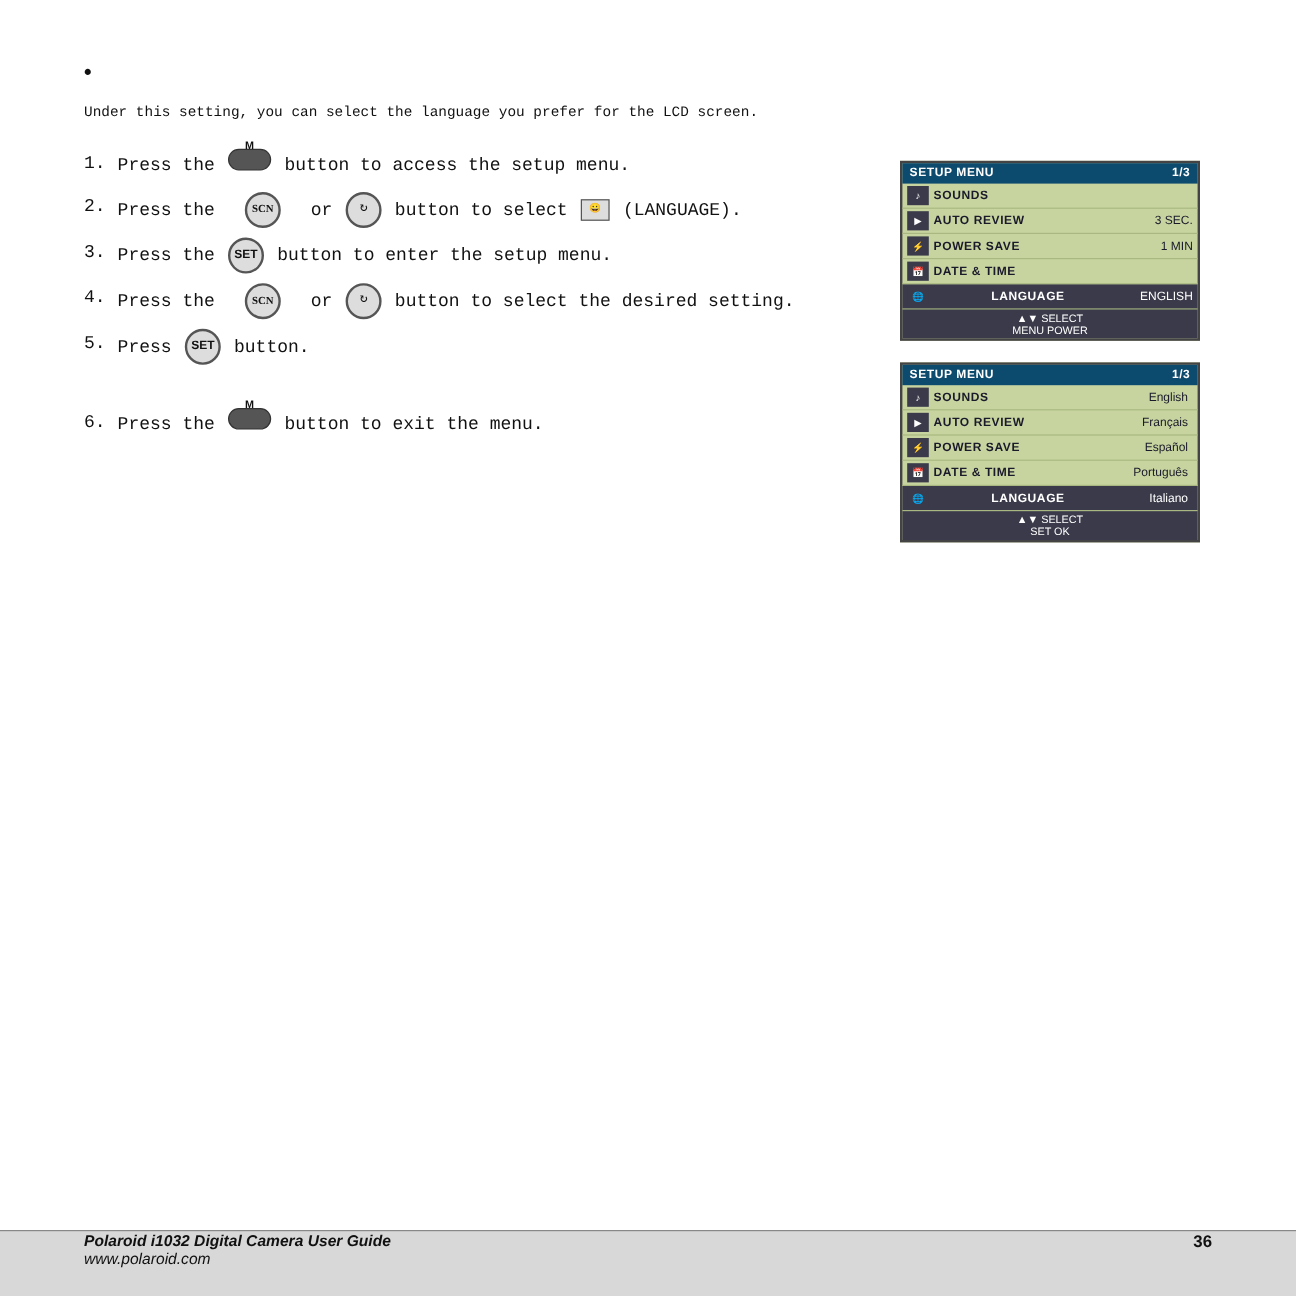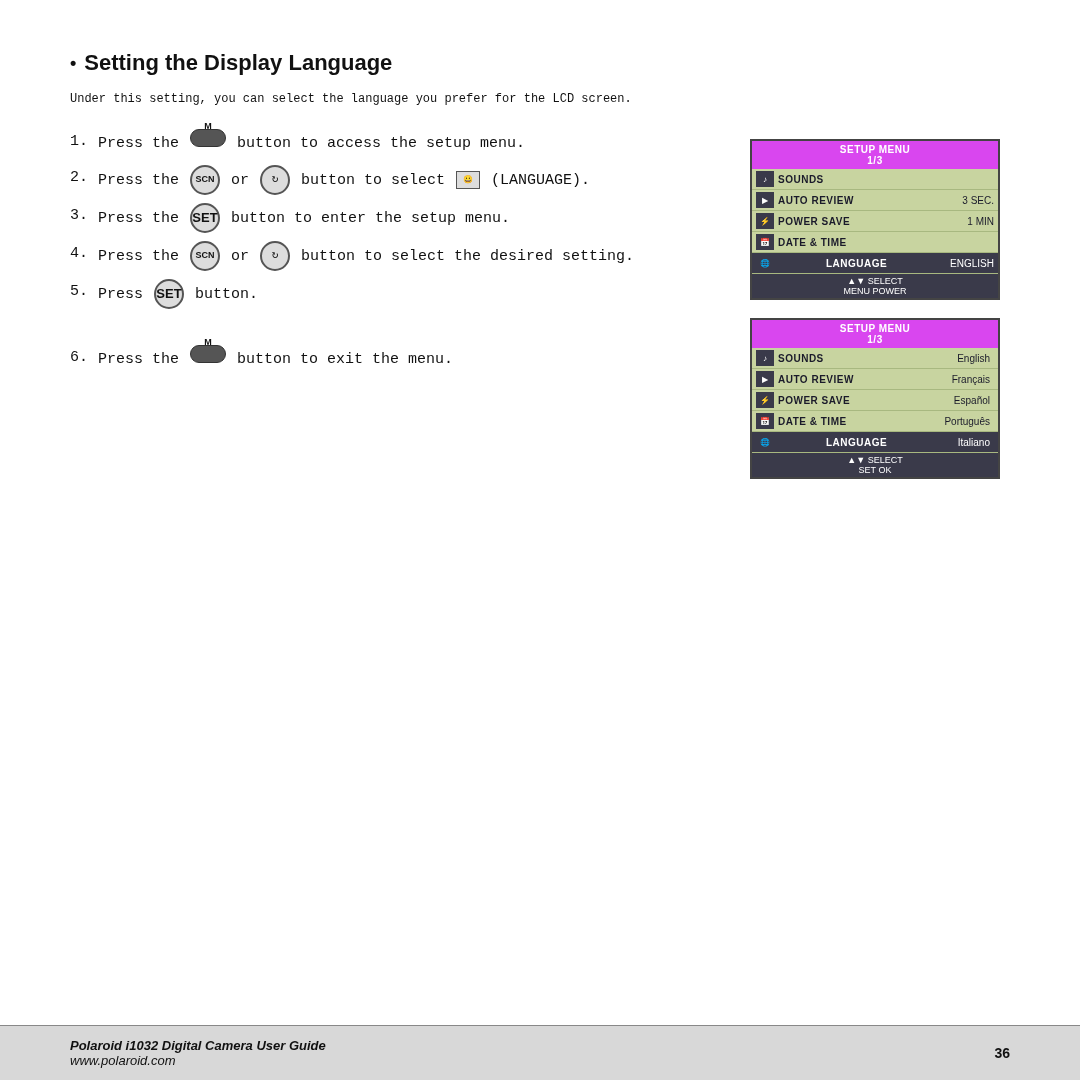--- a/index.html
+++ b/index.html
@@ -96,23 +96,23 @@
       display: inline-flex;
       align-items: center;
       justify-content: center;
       width: 30px;
       height: 30px;
       border-radius: 50%;
       border: 2px solid #555;
       background: #ddd;
       font-size: 9px;
       font-weight: bold;
-      font-family: Liberation Sans, sans-serif;
+      font-family: Liberation Serif, serif;
       vertical-align: middle;
-      margin: 0 2px;
+      margin: 0 16px;
     }
     .btn-arrow {
       display: inline-flex;
       align-items: center;
       justify-content: center;
       width: 30px;
       height: 30px;
       border-radius: 50%;
       border: 2px solid #555;
       background: #ddd;
@@ -122,21 +122,21 @@
     }
     .btn-set {
       display: inline-flex;
       align-items: center;
       justify-content: center;
       width: 30px;
       height: 30px;
       border-radius: 50%;
       border: 2px solid #555;
       background: #ddd;
-      font-size: 13px;
+      font-size: 10px;
       font-weight: bold;
       font-family: Arial, sans-serif;
       vertical-align: middle;
       margin: 0 2px;
     }
     .lang-icon {
       display: inline-flex;
       align-items: center;
       justify-content: center;
       width: 24px;
@@ -150,30 +150,29 @@
     }
     
     .lcd-screen {
       width: 250px;
       border: 2px solid #444;
       background: #c8d4a0;
       font-family: Arial, sans-serif;
       font-size: 11px;
     }
     .lcd-header {
-      background: #d946ef;
+      background: #0c4a6e;
       color: #ffffff;
       display: flex;
       justify-content: space-between;
       align-items: center;
       padding: 3px 6px;
       font-size: 10px;
       font-weight: bold;
       letter-spacing: 0.5px;
-      flex-direction: column;
     }
     .lcd-row {
       display: flex;
       align-items: center;
       padding: 2px 4px;
       min-height: 20px;
       border-bottom: 1px solid #a8b880;
     }
     .lcd-row.highlighted {
       background: #3a3a4a;
@@ -231,21 +230,20 @@
     
     .page-footer {
       position: absolute;
       bottom: 0;
       left: 0;
       right: 0;
       height: 55px;
       border-top: 1px solid #888;
       background: #d8d8d8;
       display: flex;
-      align-items: center;
       justify-content: space-between;
       padding: 0 70px;
     }
     .footer-left {
       font-family: Arial, sans-serif;
       font-size: 13px;
     }
     .footer-left .guide-title {
       font-weight: bold;
       font-style: italic;
@@ -259,21 +257,20 @@
       font-weight: bold;
     }
   </style>
 </head>
 <body>
 
 <div class="page">
 
   <div class="section-title">
     <span class="bullet">•</span>
-    <span>Setting the Display Language</span>
   </div>
 
   <p class="intro-text">Under this setting, you can select the language you prefer for the LCD screen.</p>
 
   <div class="content-area">
 
     <div class="steps-col">
 
       <div class="step">
         <span class="step-num">1.</span>

